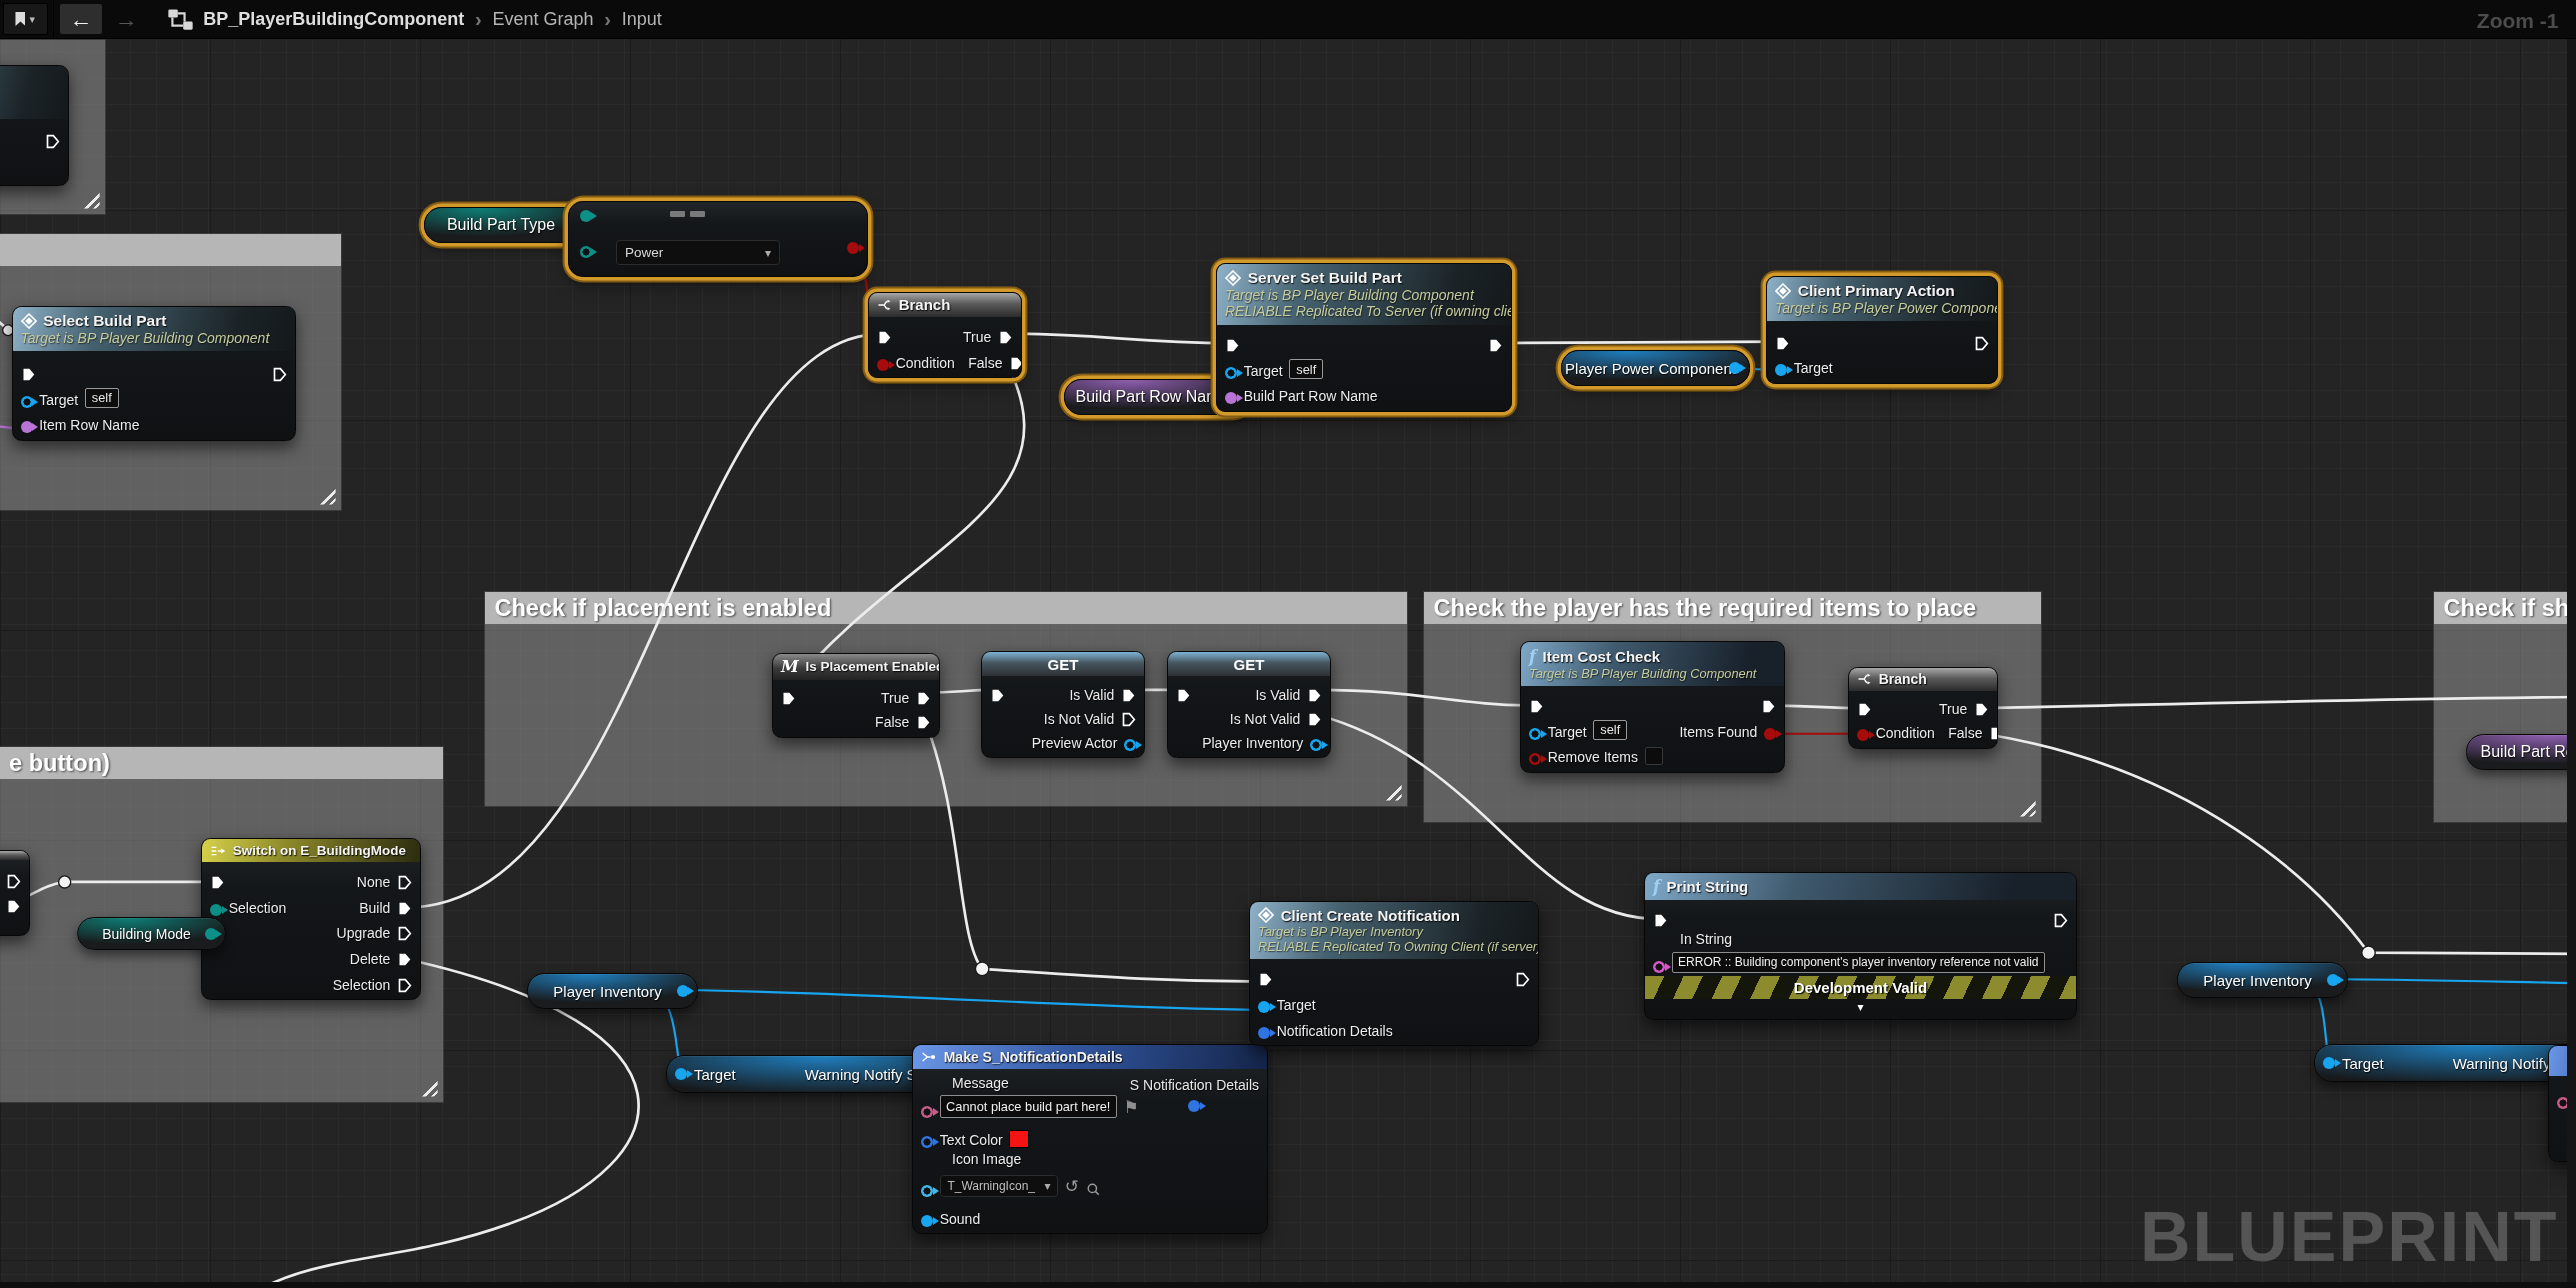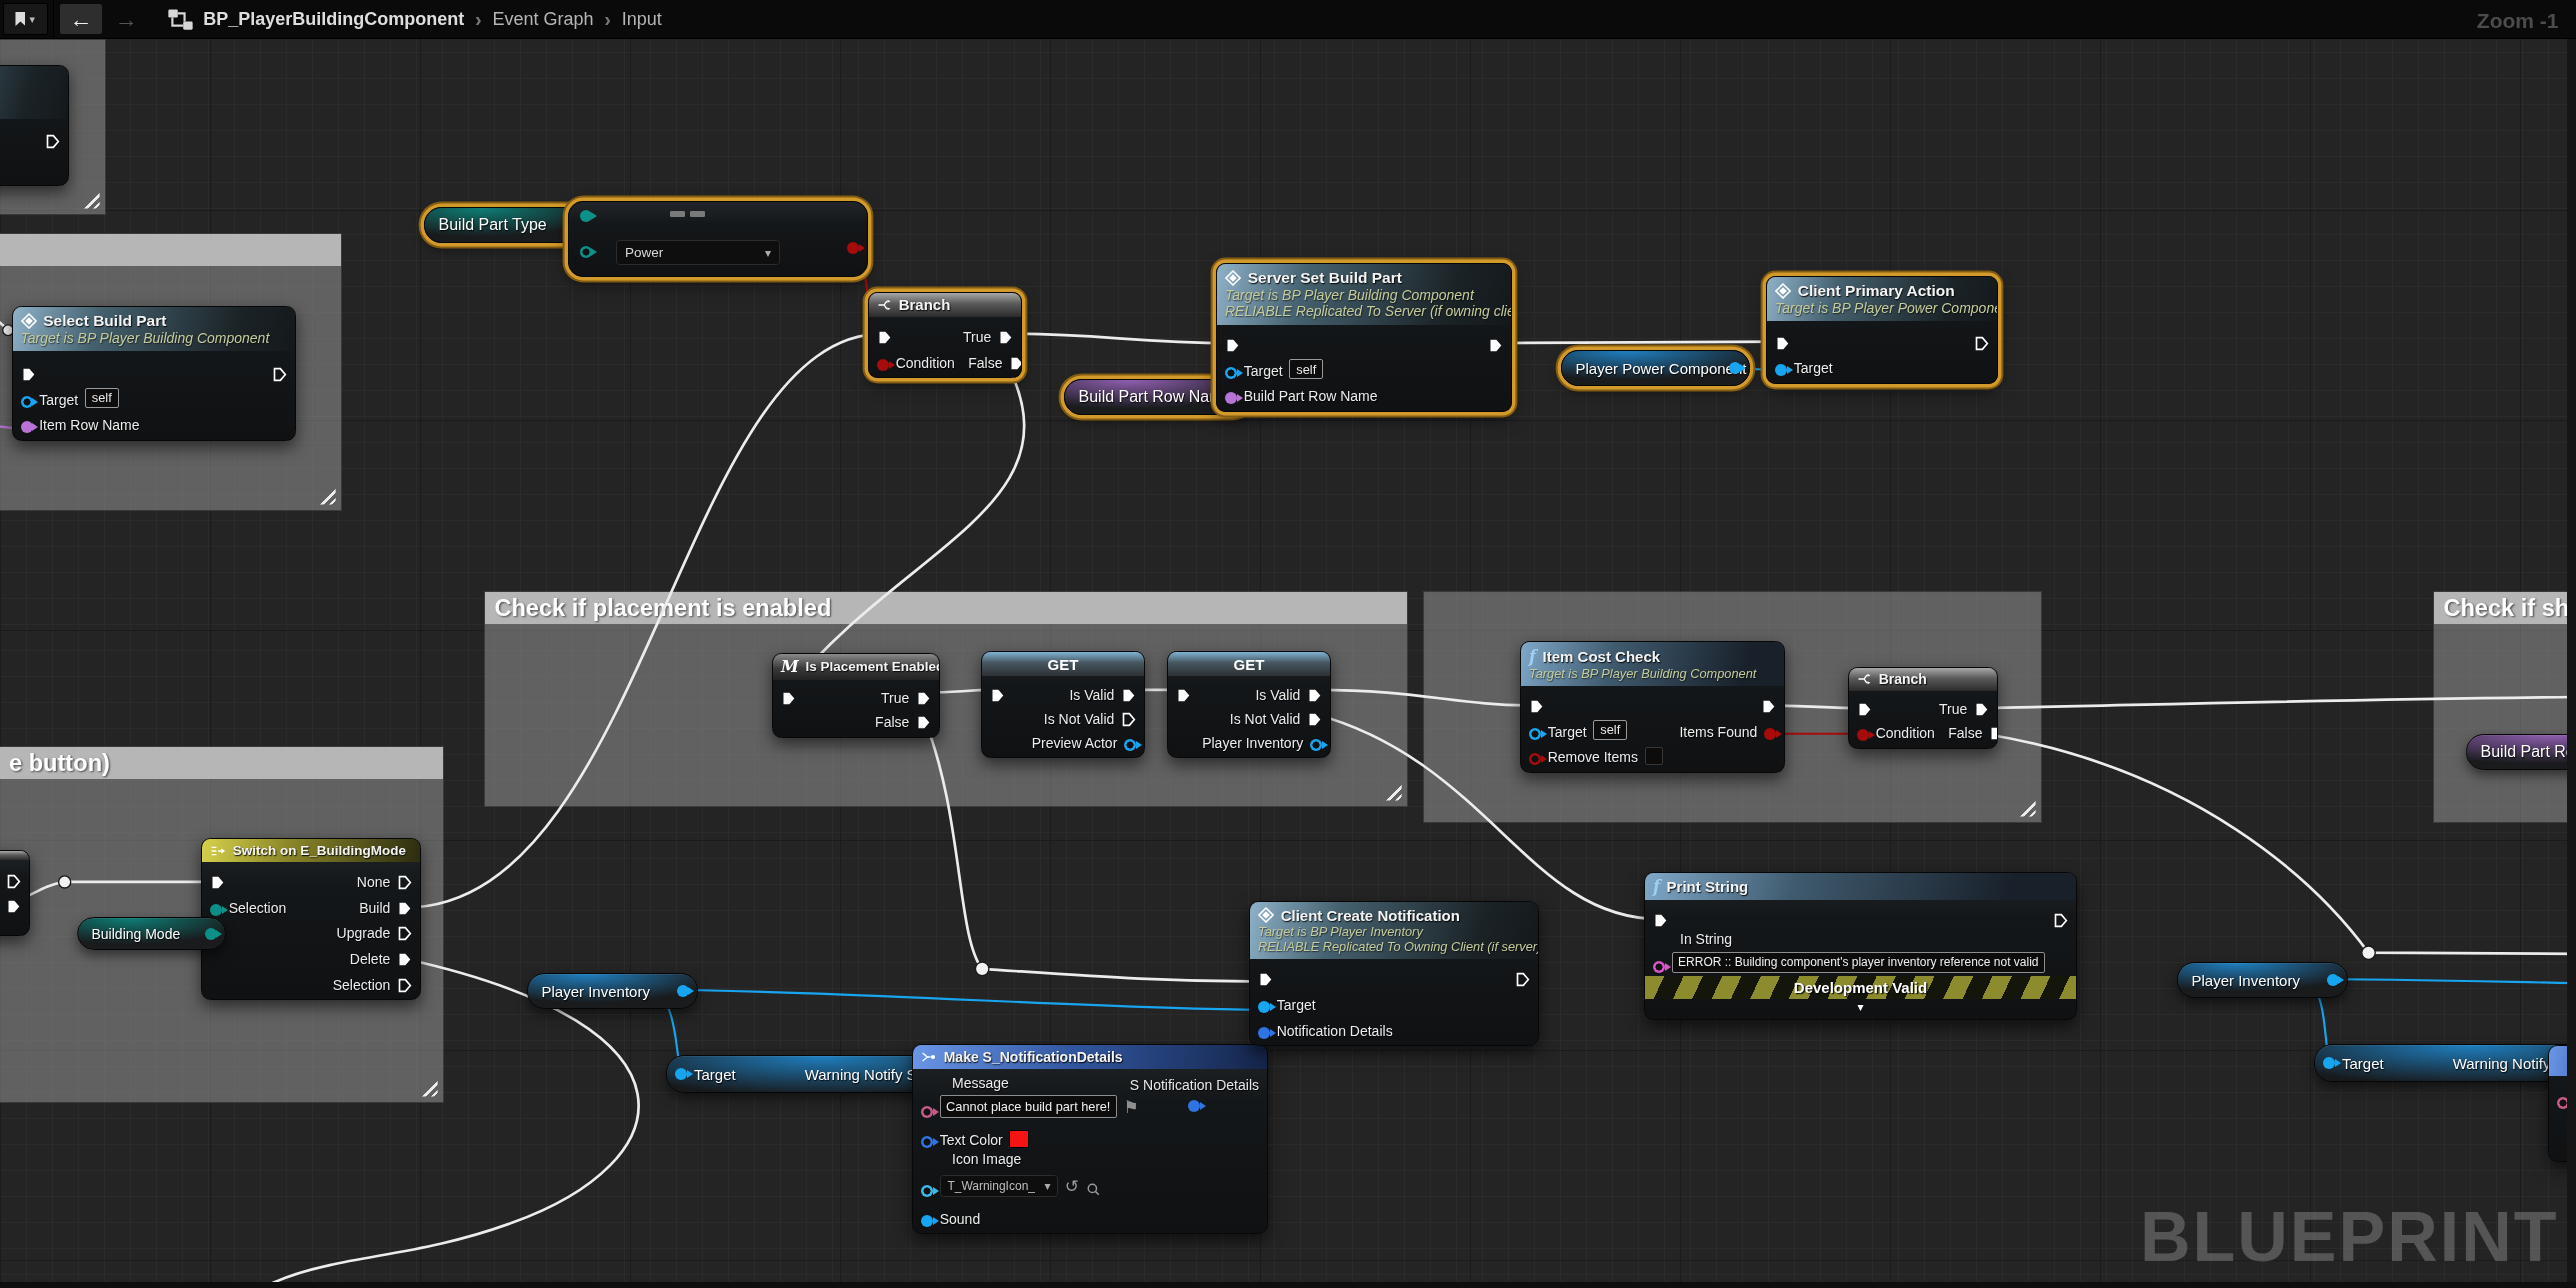--- a/index.html
+++ b/index.html
@@ -78,21 +78,21 @@
   .swatch{width:17.5px;height:16px;background:#f51414;border:0.7px solid #000;flex:none;}
   .flagic{color:#8f8f8f;font-size:17px;}
   .resetic{color:#9a9a9a;font-size:17px;}
   .stripe{height:23px;margin:2.7px 0 0;position:relative;
           background:repeating-linear-gradient(115deg,#8c8c2e 0 17.5px,#14160b 17.5px 35px);
           display:flex;align-items:center;justify-content:center;}
   .stripe span{font-size:15px;font-weight:bold;color:#fff;text-shadow:1.3px 1.3px 1.3px #000;}
   .chevrow{display:flex;justify-content:center;padding:1.3px 0 2.7px;color:#fff;font-size:12px;}
   
   .pill{position:absolute;height:34px;border-radius:17.5px;border:1.3px solid #060606;z-index:10;
-        display:flex;align-items:center;justify-content:flex-start;padding:0 23px 0 13.5px;
+        display:flex;align-items:center;justify-content:center;padding:0 23px 0 13.5px;
         background:radial-gradient(130% 140% at 35% 0%,var(--tint) 0%,#191b1d 60%);
         box-shadow:0 5.4px 12px rgba(0,0,0,.5),inset 0 0.7px 0 rgba(255,255,255,.10);font-size:16px;color:#fff;}
   .pill .dp{position:absolute;right:8px;top:50%;margin-top:-6px;}
   .pill .dp.left{left:8px;right:auto;}
   .pill.sel{box-shadow:0 0 0 3.4px #d2992b,0 0 0 5.4px #845c12,0 5.4px 12px rgba(0,0,0,.5);}
   .pill .plabel{white-space:nowrap;text-shadow:0.7px 0.7px 1.3px #000;}
   .wns{justify-content:space-between;padding:0 27px;border-radius:18px;height:36px;
        background:radial-gradient(120% 180% at 50% 0%,var(--tint) 0%,#17191b 62%);}
   
   .fico{font-family:"DejaVu Serif",serif;font-style:italic;font-weight:bold;font-size:16px;color:#9fd0f2;flex:none;}
@@ -115,20 +115,21 @@
   </div>
   <div class="comment" style="left:-54px;top:233px;width:394px;height:276px;">
     <div class="chdr"></div>
     <div class="handle"></div>
   </div>
   <div class="comment" style="left:484px;top:591px;width:922px;height:214px;">
     <div class="chdr">Check if placement is enabled</div>
     <div class="handle"></div>
   </div>
   <div class="comment" style="left:1423px;top:591px;width:617px;height:230px;">
+    <div class="chdr">Check the player has the required items to place</div>
     <div class="handle"></div>
   </div>
   <div class="comment" style="left:2433px;top:591px;width:269px;height:230px;">
     <div class="chdr">Check if show</div>
   </div>
   <div class="comment" style="left:-350px;top:746px;width:792px;height:355px;">
     <div class="chdr" style="padding-left:358px;">e button)</div>
     <div class="handle"></div>
   </div>
 

